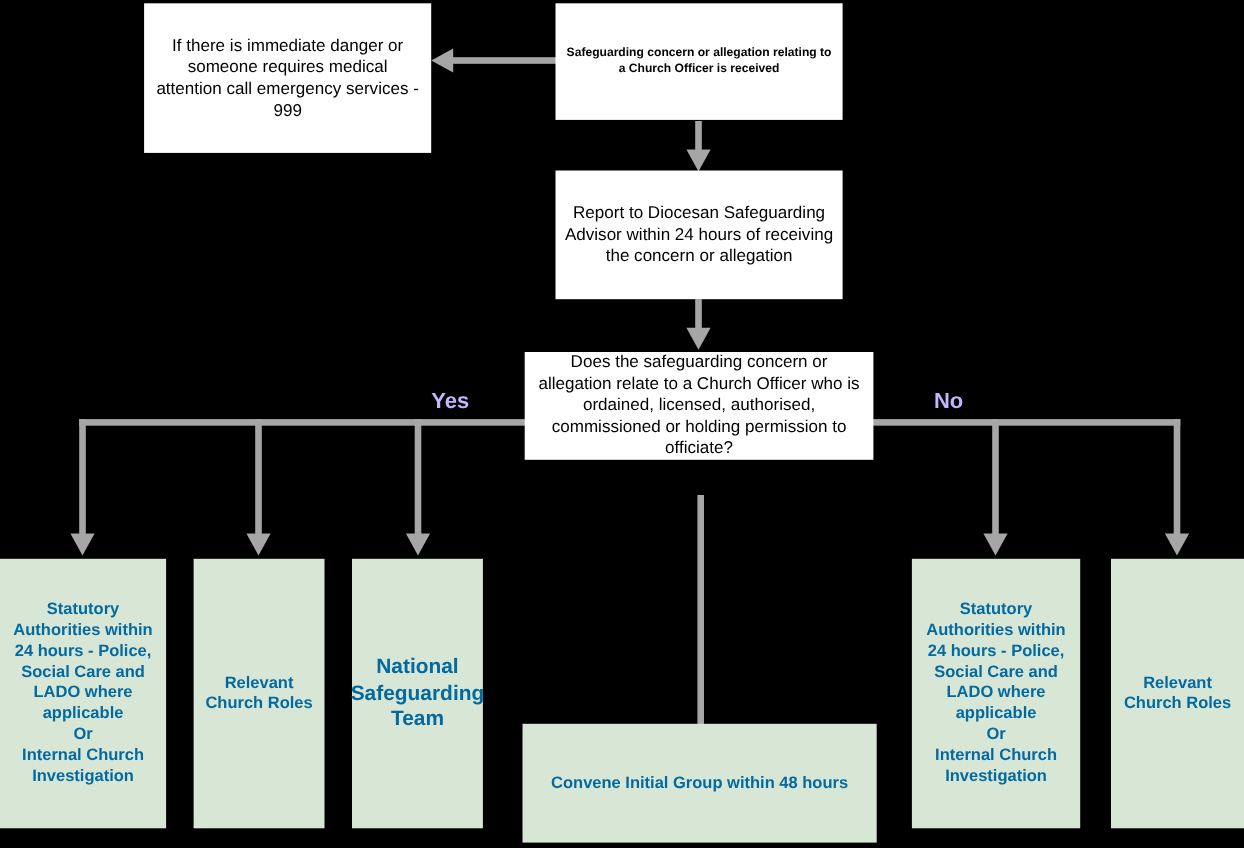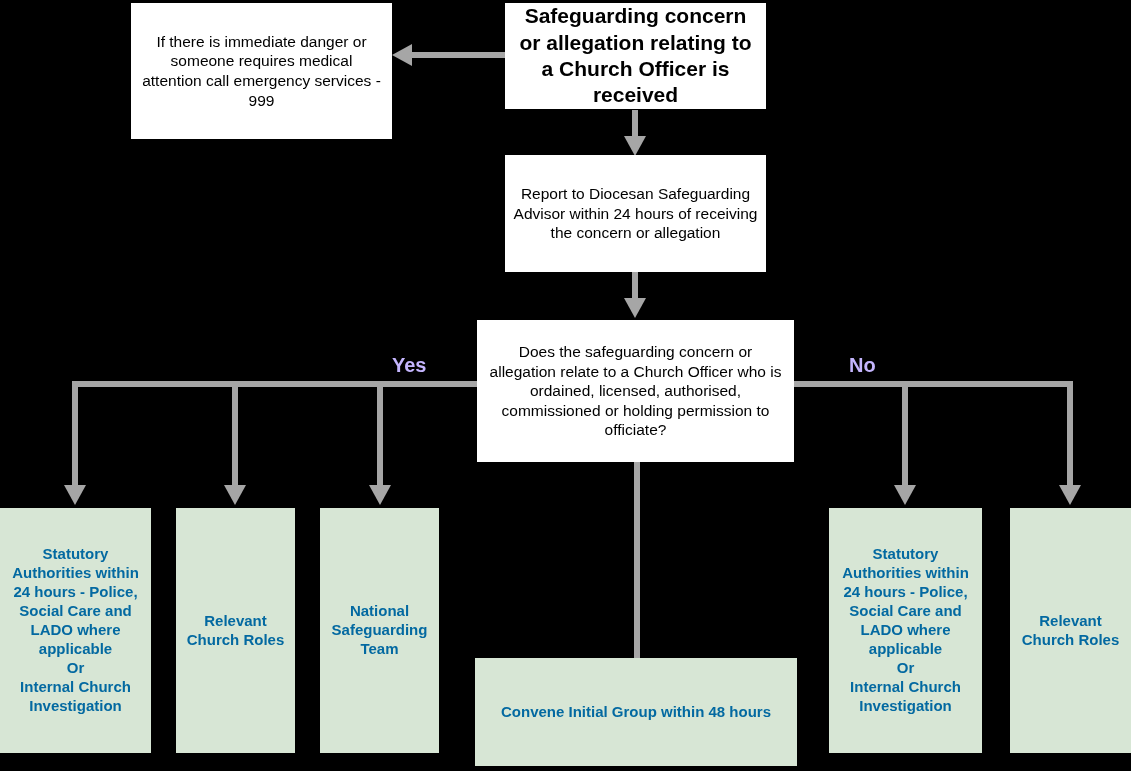--- a/index.html
+++ b/index.html
@@ -93,43 +93,43 @@
   <div class="conn vline" style="left:1067px; top:381px; height:106px;"></div>
   <div class="arrow-down" style="left:1059px; top:485px;"></div>
 
   <div class="branch-label" style="left:392px; top:354px;">Yes</div>
   <div class="branch-label" style="left:833px; top:354px;margin-left:16px;">No</div>
 
   <div class="node node-white" style="left:131px; top:3px; width:261px; height:136px; font-size:15.5px;">
     <span class="node-text">If there is immediate danger or someone requires medical attention call emergency services - 999</span>
   </div>
 
-  <div class="node node-white bold" style="left:505px; top:3px; width:261px; height:106px; font-size:21px;">
+  <div class="node node-white bold" style="left:505px; top:3px; width:261px; height:106px; font-size:11px;">
     <span class="node-text">Safeguarding concern or allegation relating to a Church Officer is received</span>
   </div>
 
   <div class="node node-white" style="left:505px; top:155px; width:261px; height:117px; font-size:15.5px;">
     <span class="node-text">Report to Diocesan Safeguarding Advisor within 24 hours of receiving the concern or allegation</span>
   </div>
 
-  <div class="node node-white" style="left:477px; top:320px; width:317px; height:142px; font-size:15.5px;">
+  <div class="node node-white" style="left:477px; top:320px; width:317px; height:98px; font-size:15.5px;">
     <span class="node-text">Does the safeguarding concern or allegation relate to a Church Officer who is ordained, licensed, authorised, commissioned or holding permission to officiate?</span>
   </div>
 
   <div class="node node-green" style="left:0px; top:508px; width:151px; height:245px; font-size:15px;">
     <span class="node-text">Statutory Authorities within 24 hours - Police, Social Care and LADO where applicable
 Or
 Internal Church Investigation</span>
   </div>
 
   <div class="node node-green" style="left:176px; top:508px; width:119px; height:245px; font-size:15px;">
     <span class="node-text">Relevant Church Roles</span>
   </div>
 
-  <div class="node node-green" style="left:320px; top:508px; width:119px; height:245px; font-size:15px;">
+  <div class="node node-green" style="left:320px; top:508px; width:119px; height:245px; font-size:19px;">
     <span class="node-text">National Safeguarding Team</span>
   </div>
 
   <div class="node node-green" style="left:475px; top:658px; width:322px; height:108px; font-size:15px;">
     <span class="node-text">Convene Initial Group within 48 hours</span>
   </div>
 
   <div class="node node-green" style="left:829px; top:508px; width:153px; height:245px; font-size:15px;">
     <span class="node-text">Statutory Authorities within 24 hours - Police, Social Care and LADO where applicable
 Or

